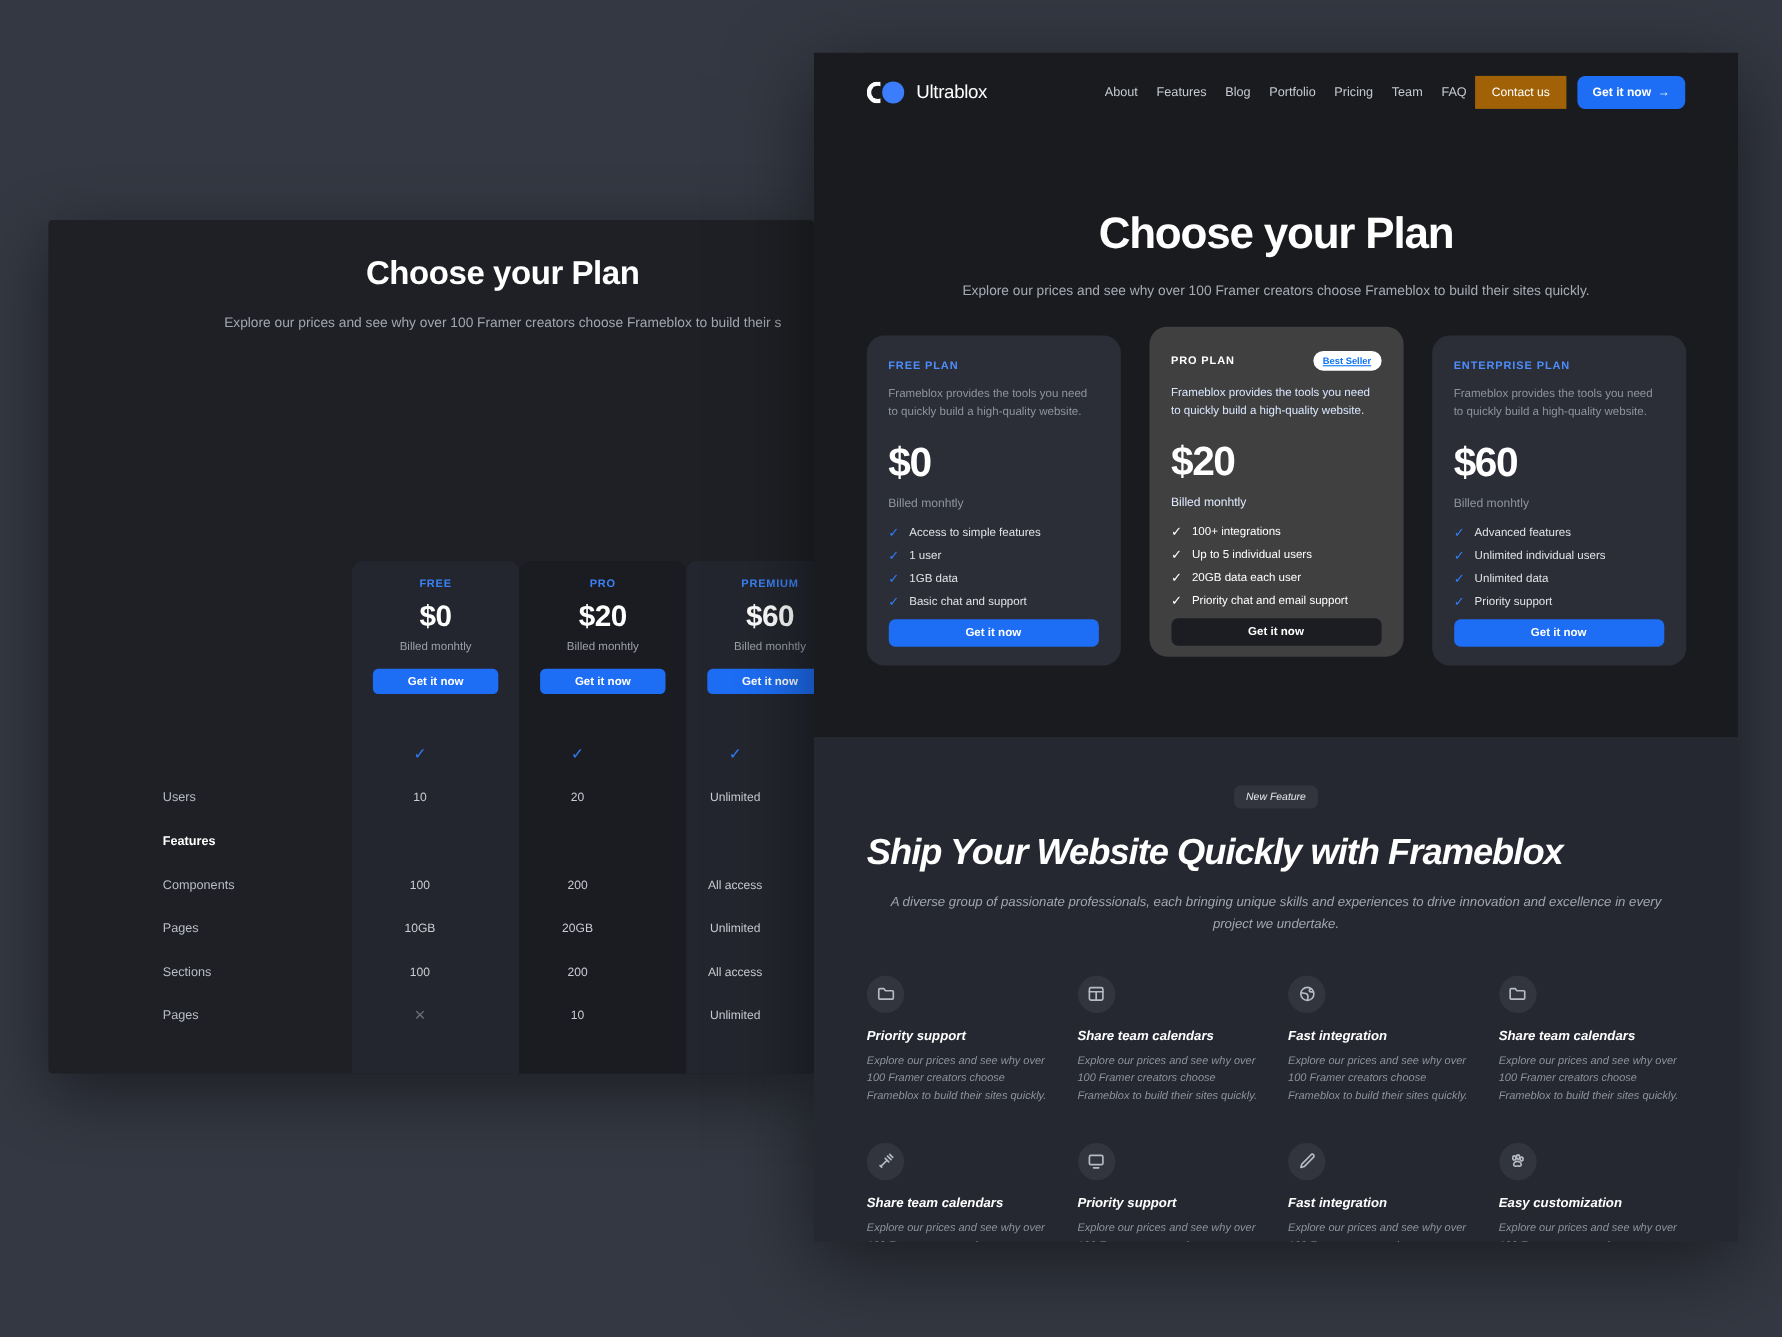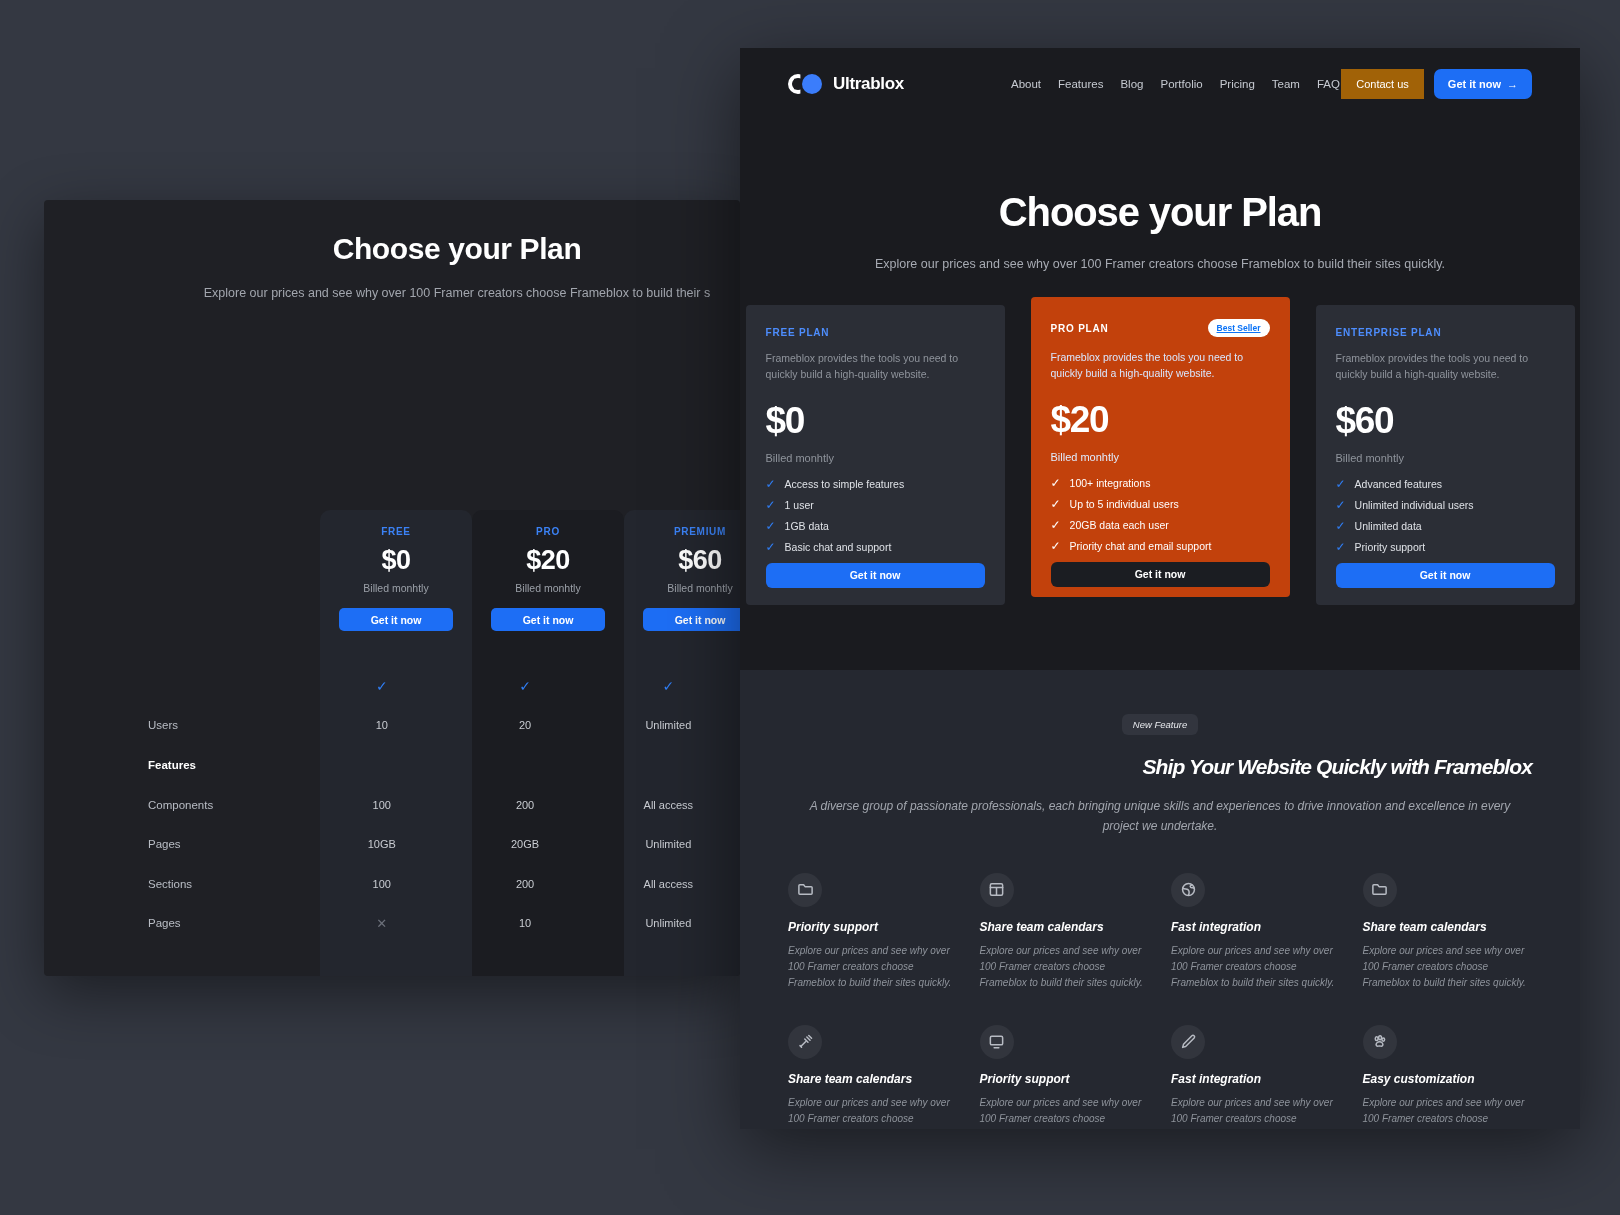--- a/index.html
+++ b/index.html
@@ -93,21 +93,21 @@
   .brand-mark{ position:relative; width:36px; height:20px; }
   .brand-mark .ring{
     position:absolute; left:0; top:0; width:20px; height:20px;
     border-radius:50%; border:4px solid #ffffff;
     clip-path: polygon(0 0, 62% 0, 62% 24%, 30% 24%, 30% 76%, 62% 76%, 62% 100%, 0 100%);
   }
   .brand-mark .dot{
     position:absolute; left:14px; top:0; width:20px; height:20px;
     border-radius:50%; background:#3b7dfb;
   }
-  .brand-name{ color:#fff; font-size:17px; font-weight:bold; letter-spacing:-.3px; }
+  .brand-name{ color:#fff; font-size:17px; font-weight:normal; letter-spacing:-.3px; }
 
   #nav-links{ display:flex; gap:17px; margin-left:107px; }
   #nav-links a{
     color:#c6cad1; font-size:11.5px; text-decoration:none; cursor:pointer;
   }
   .nav-right{ margin-left:auto; display:flex; align-items:center; gap:10px; }
   .btn-contact{
     background:#a16207; color:#fff; border:none;
     font-size:11px; font-family:Liberation Sans, sans-serif;
     padding:9px 15px; border-radius:0; cursor:pointer;
@@ -128,25 +128,25 @@
   }
   #pricing .lead{
     text-align:center; color:#a7abb3; font-size:12.5px; margin-top:22px;
   }
 
   .cards{
     display:flex; justify-content:center; gap:26px;
     margin-top:34px;
   }
   .card{
-    width:259px; border-radius:4px; padding:22px 20px 20px;
+    width:231px; border-radius:16px; padding:22px 20px 20px;
     position:relative;
   }
   .card.free{ background:#2b2e36; height:300px; }
-  .card.pro{ background:#c2410c; height:300px; margin-top:-8px; }
+  .card.pro{ background:#404040; height:300px; margin-top:-8px; }
   .card.ent{ background:#2b2e36; height:300px; }
 
   .card .plan-row{ display:flex; align-items:center; justify-content:space-between; }
   .card .plan-name{
     font-size:10px; font-weight:bold; letter-spacing:.8px; color:#4d8dfd;
   }
   .card.pro .plan-name{ color:#fff; }
   .badge-best{
     background:#ffffff; color:#0b73f7; font-size:8.5px; font-weight:bold;
     padding:4px 9px; border-radius:20px;text-decoration:underline;
@@ -183,21 +183,21 @@
     padding:44px 48px 56px;
     min-height:485px;
     font-style:italic;
   }
   .chip{
     display:block; margin:0 auto; width:fit-content;
     background:#32353e; color:#e7e9ed; font-size:9.5px;
     padding:5px 11px; border-radius:6px;
   }
   #features .h2{
-    text-align:right; color:#fff; font-size:21px; font-weight:bold;
+    text-align:left; color:#fff; font-size:33px; font-weight:bold;
     margin-top:20px; letter-spacing:-.9px;
   }
   #features .desc{
     text-align:center; color:#a2a6ae; font-size:12px; line-height:1.65;
     margin-top:18px; padding:0 10px;
   }
   .fgrid{
     display:grid; grid-template-columns:repeat(4,1fr);
     column-gap:22px; row-gap:34px; margin-top:36px;
   }

